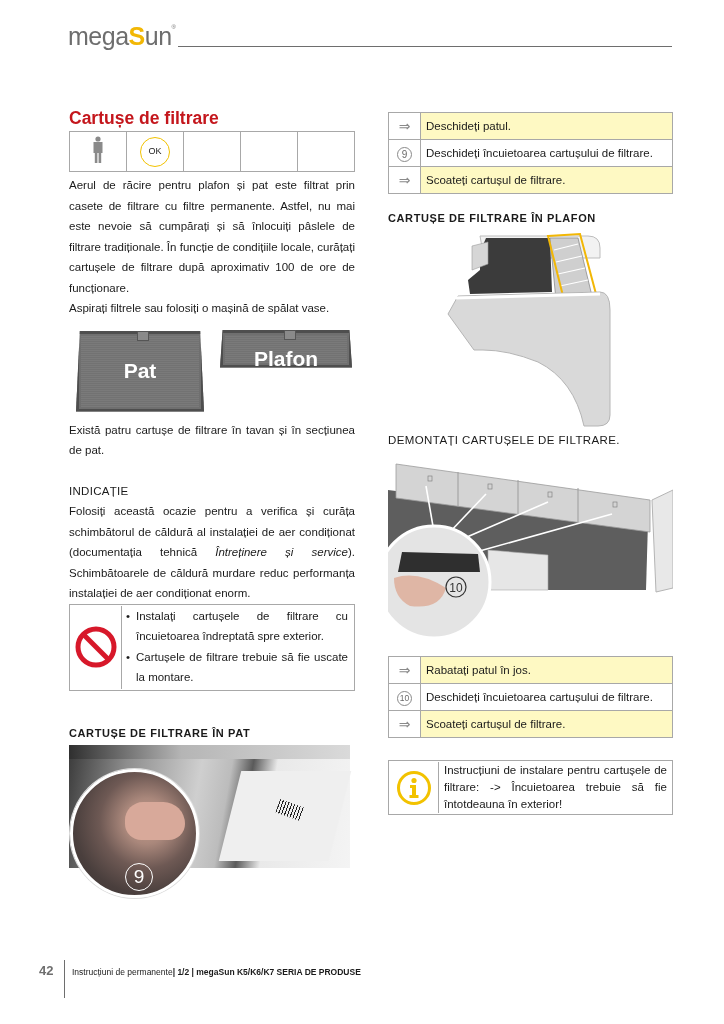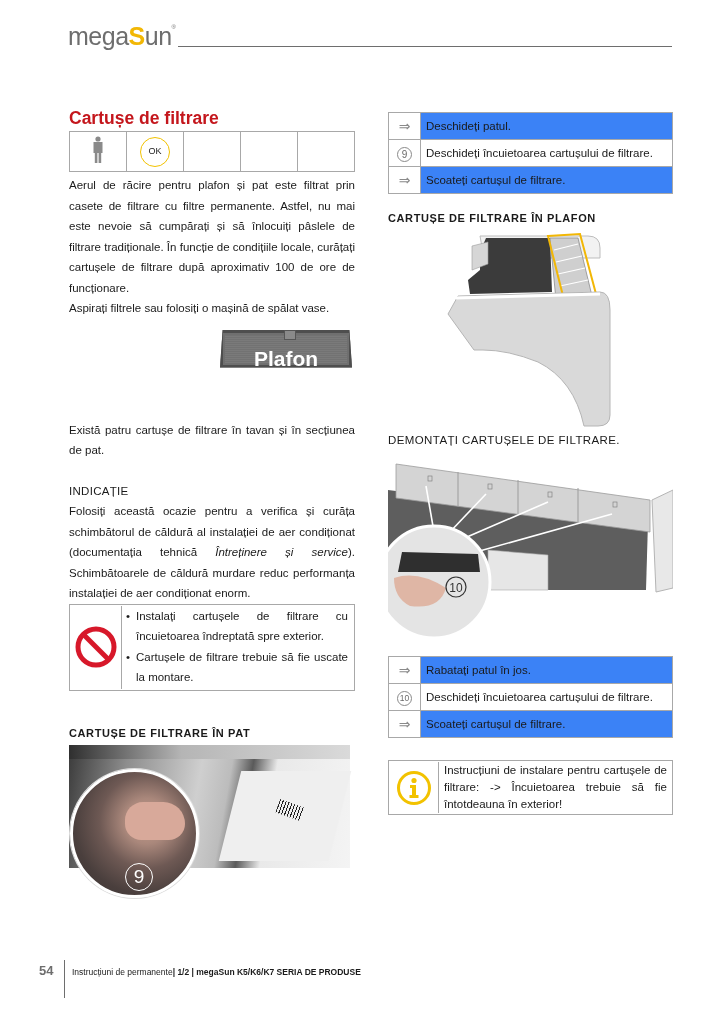--- a/index.html
+++ b/index.html
@@ -50,21 +50,21 @@
   .zoom-circle-pat { position: absolute; left: 1px; top: 24px; width: 129px; height: 129px; border-radius: 50%; border: 3px solid #fff; background: radial-gradient(circle at 60% 40%, #c9a08f 0%, #a9877b 22%, #6e5954 45%, #4a3f3d 70%, #3a3230 100%); box-shadow: 0 0 0 1px #ddd; overflow: hidden; }
   .zoom-circle-pat .hand { position: absolute; left: 52px; top: 30px; width: 60px; height: 38px; border-radius: 20px 24px 18px 18px; background: #d8a99a; }
   .num-badge { position: absolute; border: 1.5px solid #fff; border-radius: 50%; color: #fff; text-align: center; font-weight: normal; }
   .num-badge.nine { left: 52px; top: 91px; width: 28px; height: 28px; font-size: 19px; line-height: 25px; }
 
   
   .step-table { width: 285px; border-collapse: collapse; }
   .step-table td { border: 1px solid #a8a8a8; height: 27px; font-size: 11.5px; vertical-align: middle; }
   .step-table td.sym { width: 32px; text-align: center; color: #8a8a8a; font-size: 14px; background: #fff; }
   .step-table td.txt { padding-left: 5px; color: #1a1a1a; }
-  .step-table tr.hl td.txt { background: #3b82f6; }
+  .step-table tr.hl td.txt { background: #fef9c3; }
   .step-table .circ-num { display: inline-block; width: 15px; height: 15px; border: 1px solid #8a8a8a; border-radius: 50%; font-size: 10px; line-height: 13px; text-align: center; color: #6a6a6a; }
 
   .plafon-title { margin-top: 18px; }
   .diagram-plafon { position: relative; width: 285px; height: 198px; margin-top: 6px; }
 
   .demont-title { font-size: 11.5px; letter-spacing: 0.4px; color: #1a1a1a; margin-top: 6px; }
   .photo-demont { position: relative; width: 285px; height: 180px; margin-top: 14px; }
 
   .info-box { width: 285px; border: 1px solid #a8a8a8; display: flex; padding: 1px; justify-content: space-between; }
   .info-box .icon-cell { width: 49px; border-right: 1px solid #a8a8a8; display: flex; align-items: center; justify-content: center; }
@@ -107,20 +107,25 @@
     </tr>
   </tbody>
     </table>
 
   <div class="body-text" style="margin-top:3px;">
     <p>Aerul de răcire pentru plafon și pat este filtrat prin casete de filtrare cu filtre permanente. Astfel, nu mai este nevoie să cumpărați și să înlocuiți pâslele de filtrare tradiționale. În funcție de condițiile locale, curățați cartușele de filtrare după aproximativ 100 de ore de funcționare.</p>
     <p>Aspirați filtrele sau folosiți o mașină de spălat vase.</p>
   </div>
 
   <div class="filters">
+    <div class="filter filter-pat">
+      <div class="mesh"></div>
+      <div class="tab" style="left:58px;"></div>
+      <div class="flabel" style="top:25px;">Pat</div>
+    </div>
     <div class="filter filter-plafon">
       <div class="mesh"></div>
       <div class="tab" style="left:61px;"></div>
       <div class="flabel" style="top:14px;">Plafon</div>
     </div>
   </div>
 
   <div class="body-text" style="margin-top:0px;">
     <p>Există patru cartușe de filtrare în tavan și în secțiunea de pat.</p>
   </div>
@@ -254,17 +259,17 @@
       <svg width="36" height="36" viewBox="0 0 36 36">
         <circle cx="18" cy="18" r="15.5" fill="#fff" stroke="#f2c200" stroke-width="3"></circle>
         <circle cx="18" cy="10.5" r="2.6" fill="#f2c200"></circle>
         <path d="M14 15 L20 15 L20 25 L22.5 25 L22.5 28 L13.5 28 L13.5 25 L16 25 L16 18 L14 18 Z" fill="#f2c200"></path>
       </svg>
     </div>
     <div class="text-cell">Instrucțiuni de instalare pentru cartușele de filtrare: -&gt; Încuietoarea trebuie să fie întotdeauna în exterior!</div>
   </div>
 </div>
 
-<div class="footer-num">54</div>
+<div class="footer-num">42</div>
 <div class="footer-rule"></div>
 <div class="footer-text">
   <span>Instrucțiuni de permanente</span><b>| 1/2 | megaSun K5/K6/K7 SERIA DE PRODUSE</b>
 </div>
 
 </body></html>

